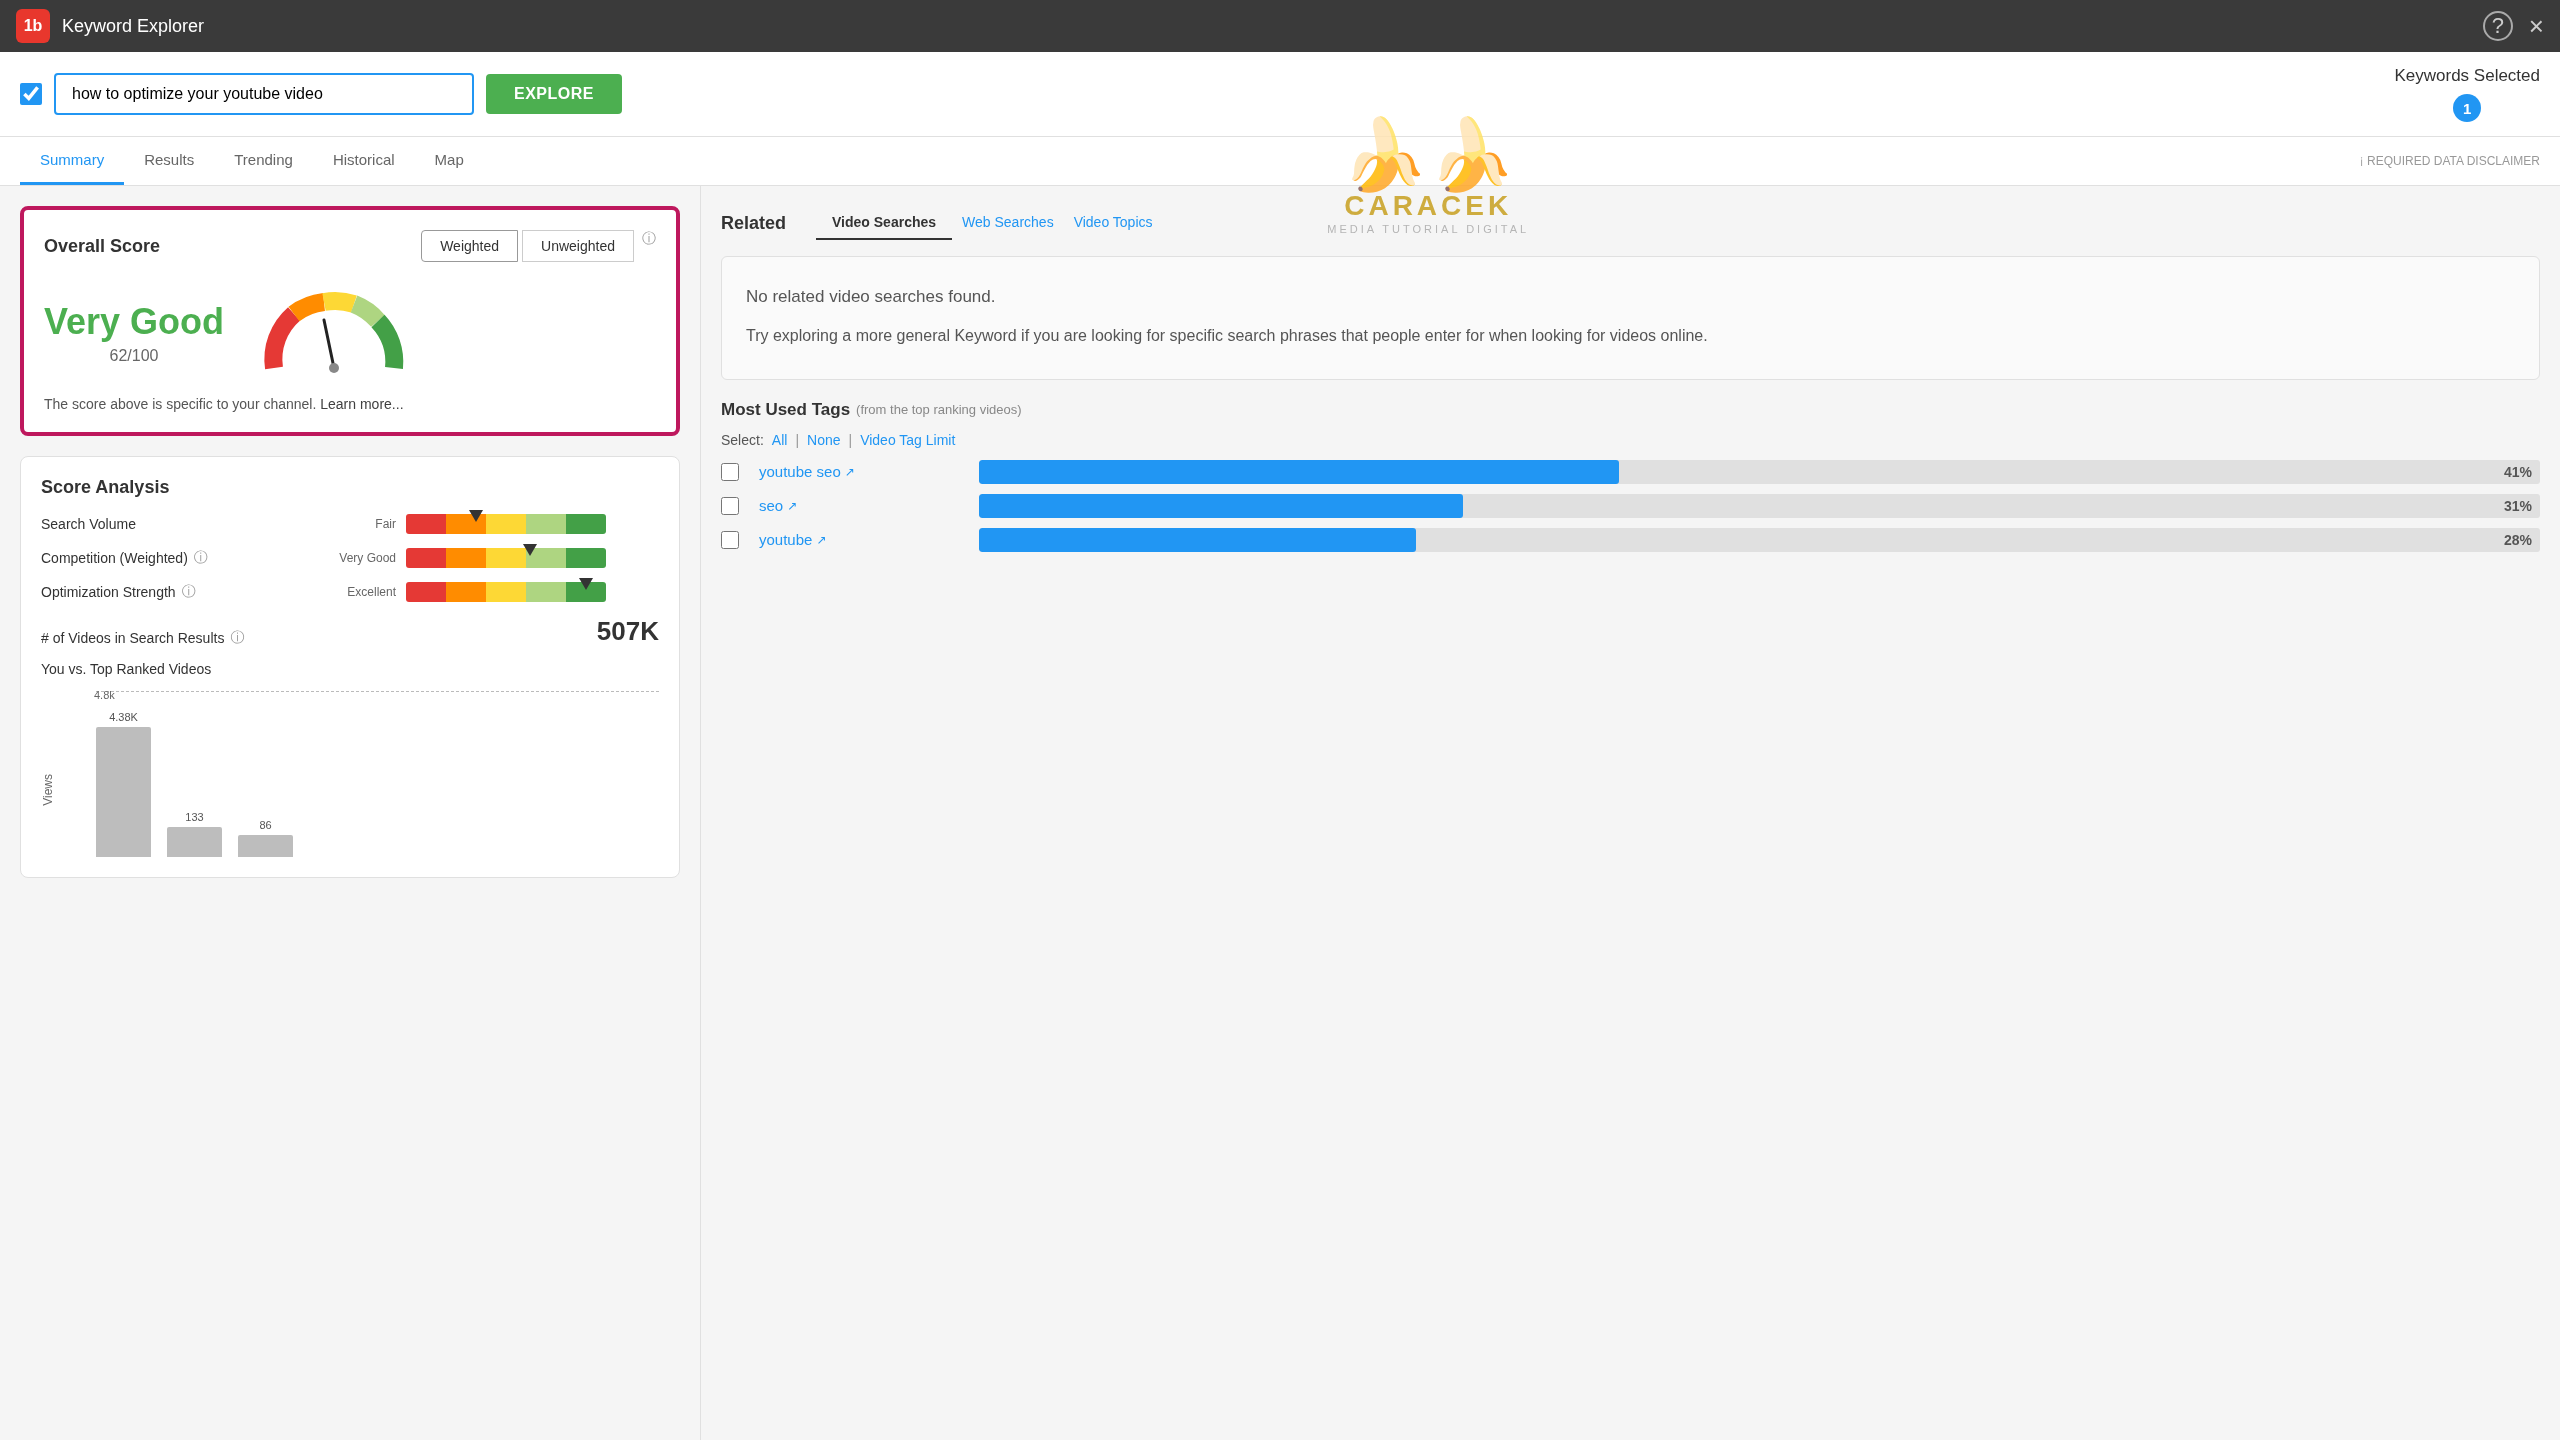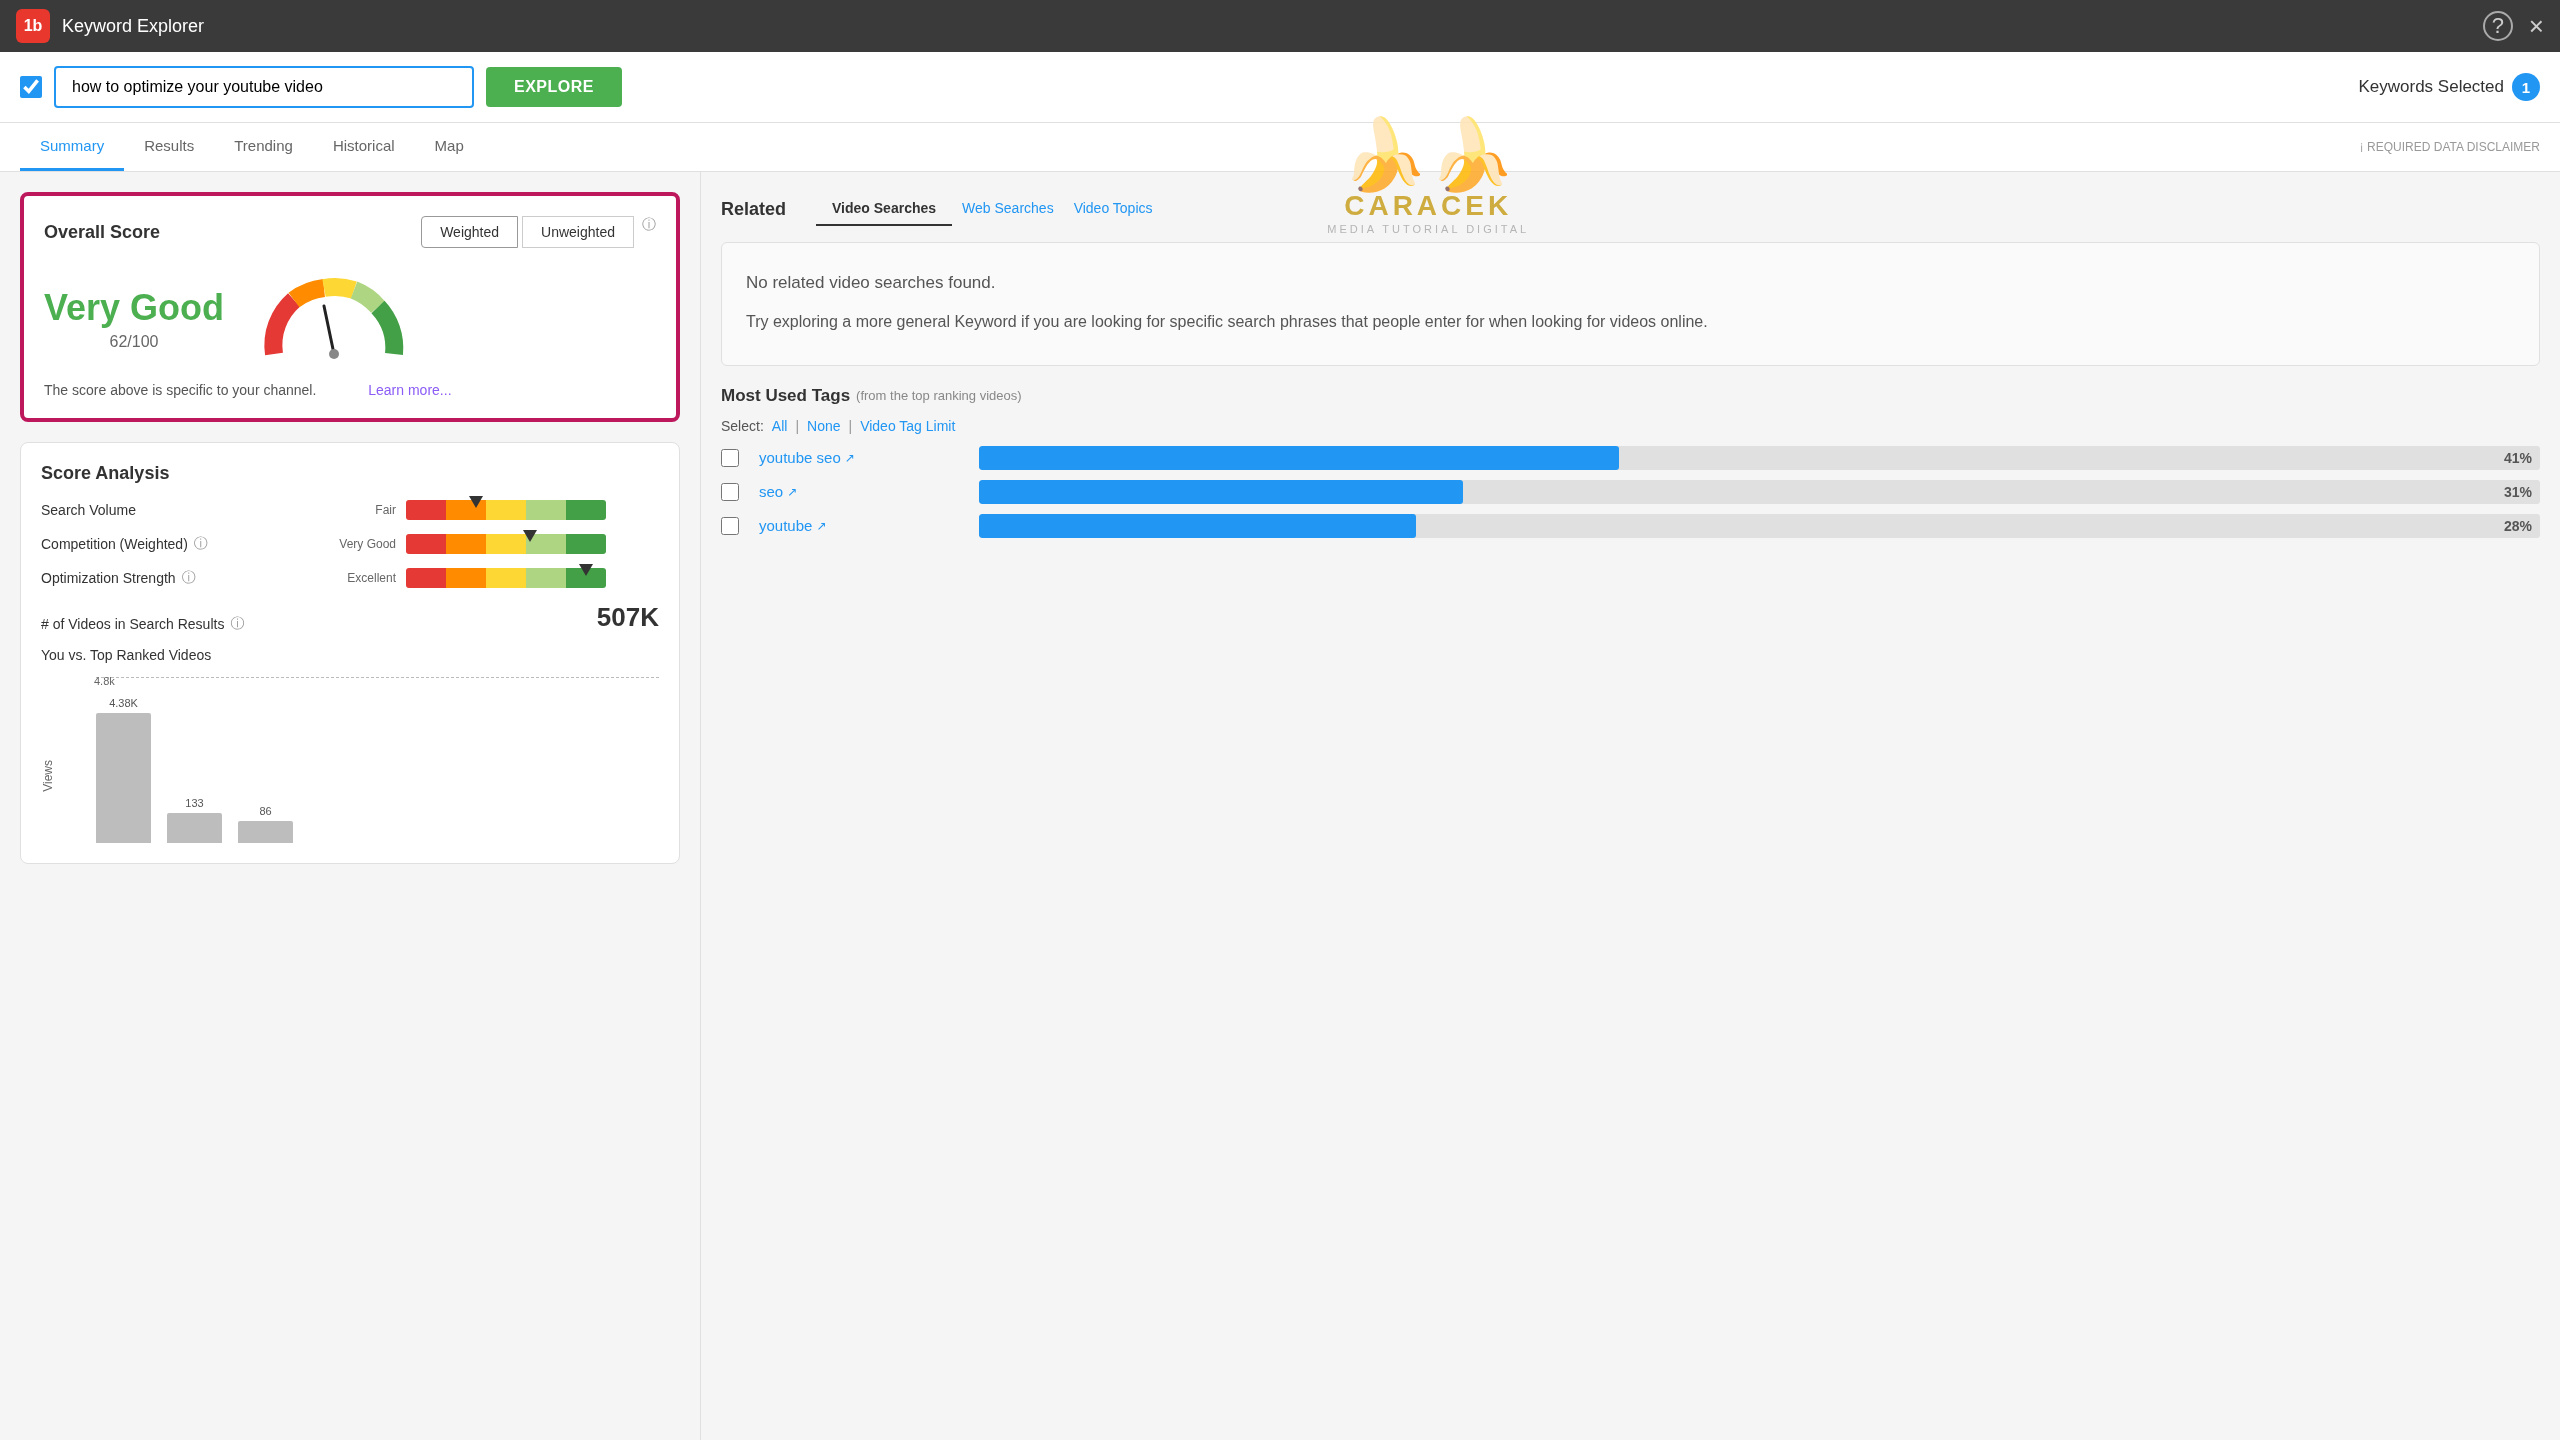--- a/index.html
+++ b/index.html
@@ -63,20 +63,21 @@
       letter-spacing: 0.5px;
     }
     .keywords-selected {
       margin-left: auto;
       display: flex;
       align-items: center;
       gap: 8px;
       font-size: 17px;
       color: #333;
       font-weight: 500;
+      flex-direction: column;
     }
     .keywords-badge {
       background: #2196F3;
       color: #fff;
       border-radius: 50%;
       width: 28px; height: 28px;
       display: flex; align-items: center; justify-content: center;
       font-size: 15px;
       font-weight: bold;
     }
@@ -162,21 +163,21 @@
 
     
     .gauge-container { position: relative; width: 160px; height: 90px; }
     .gauge-svg { width: 160px; height: 90px; }
 
     .score-footer {
       font-size: 14px;
       color: #555;
       margin-top: 8px;
     }
-    .score-footer a { color: #8b5cf6; text-decoration: none; margin-left: 48px; }
+    .score-footer a { color: #404040; text-decoration: none; }
 
     
     .analysis-card {
       background: #fff;
       border: 1px solid #e0e0e0;
       border-radius: 8px;
       padding: 20px;
     }
     .analysis-title { font-size: 18px; font-weight: 600; color: #333; margin-bottom: 16px; }
     .analysis-row {

